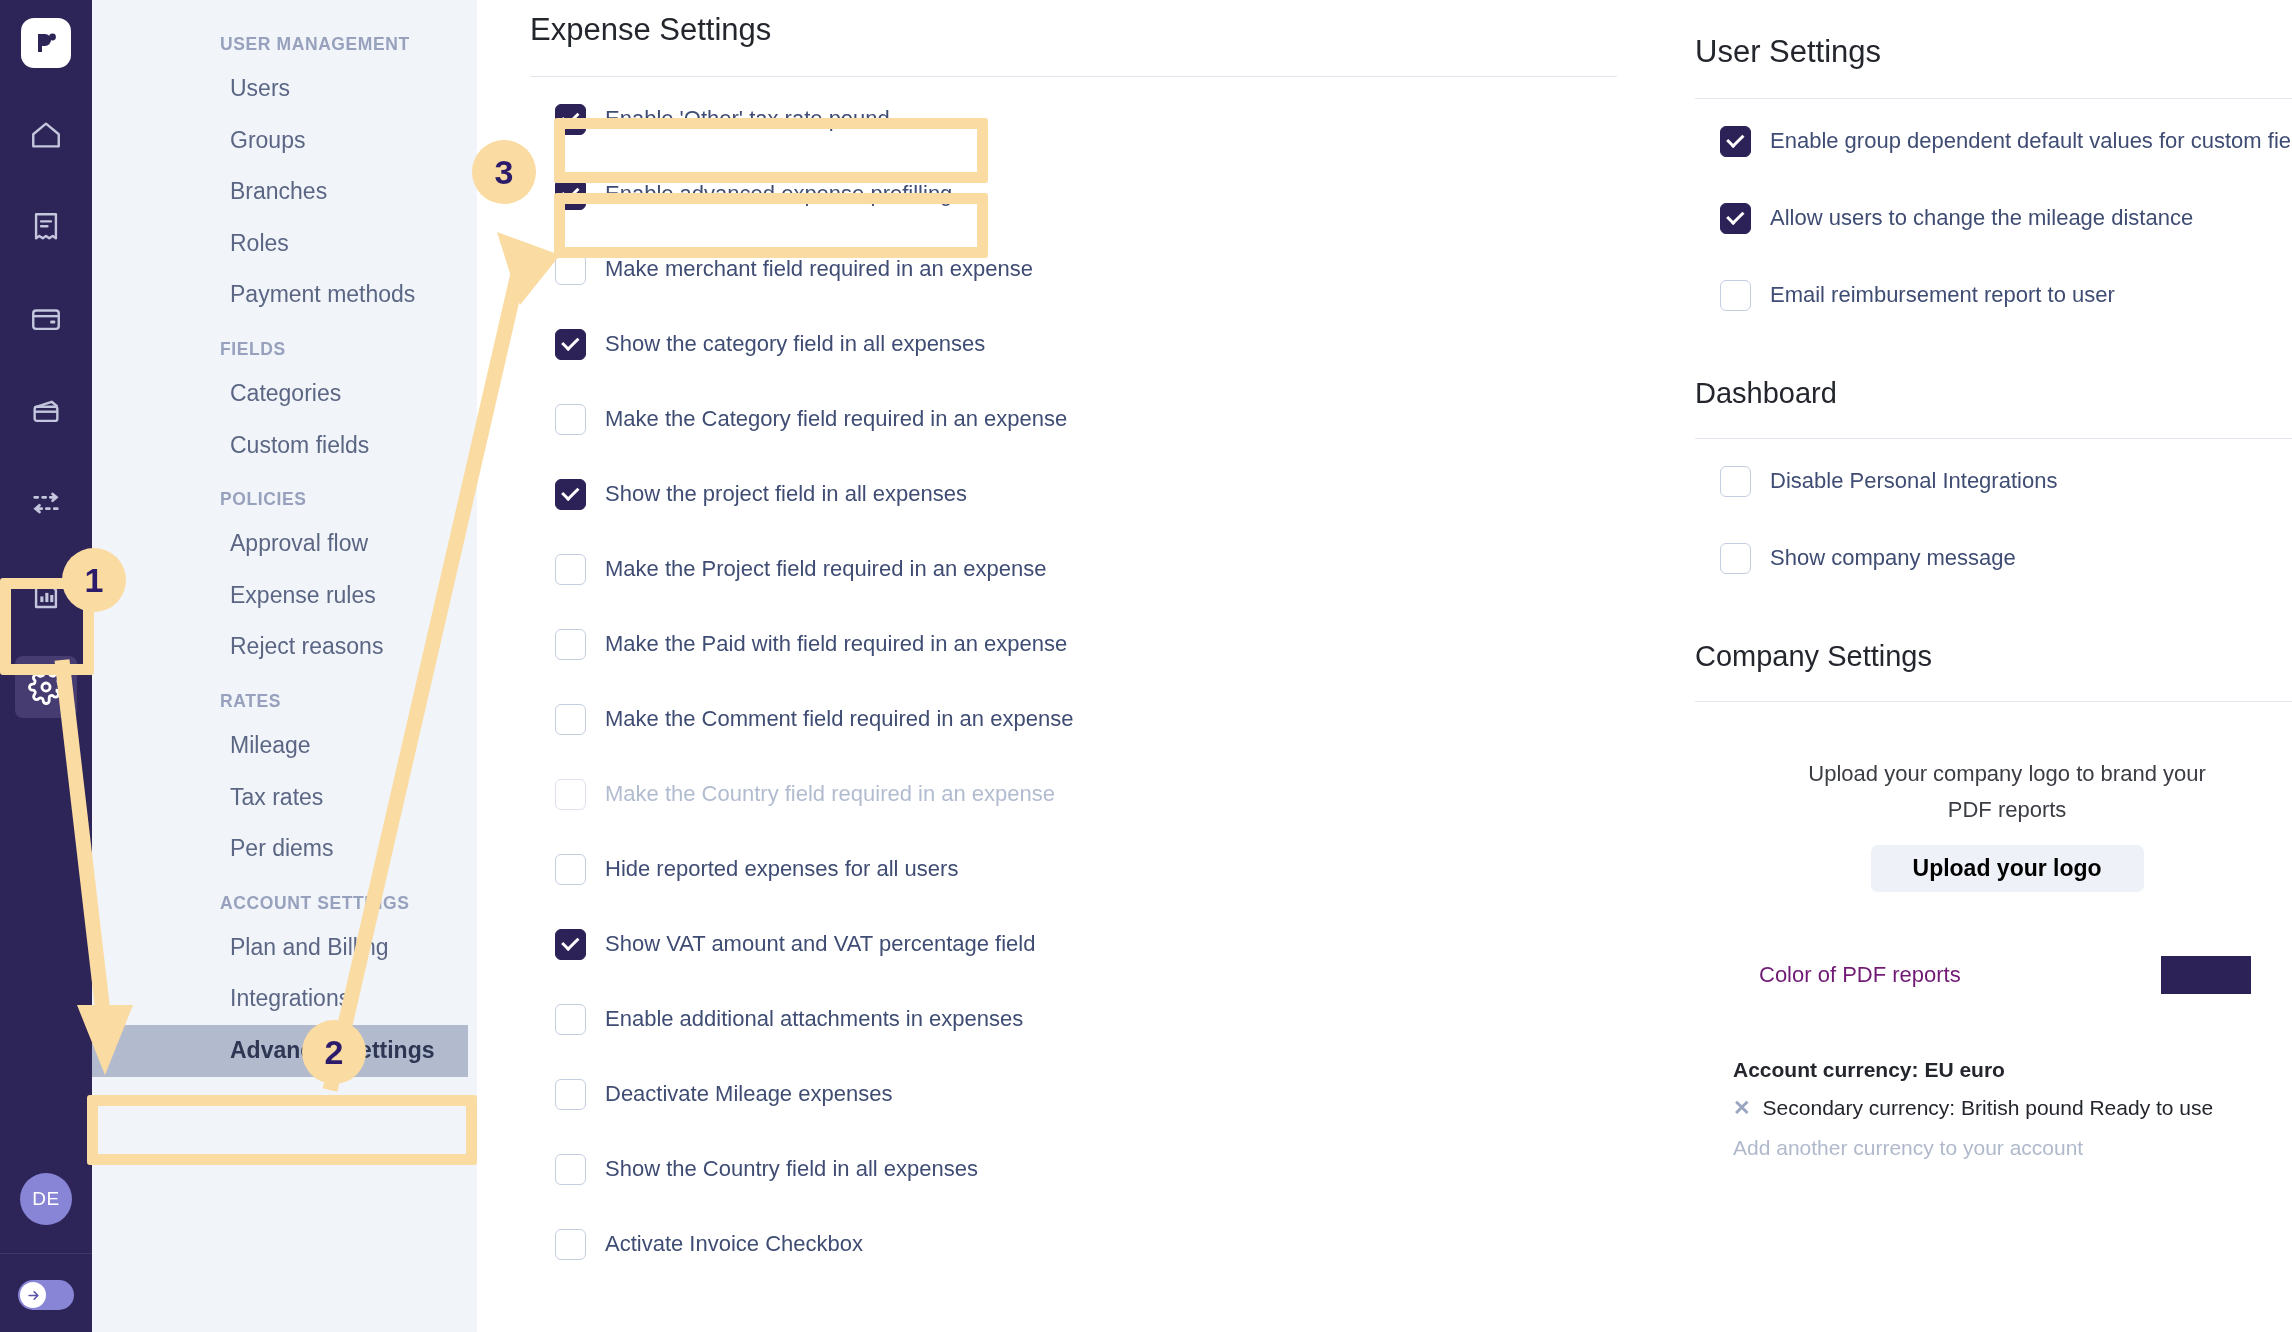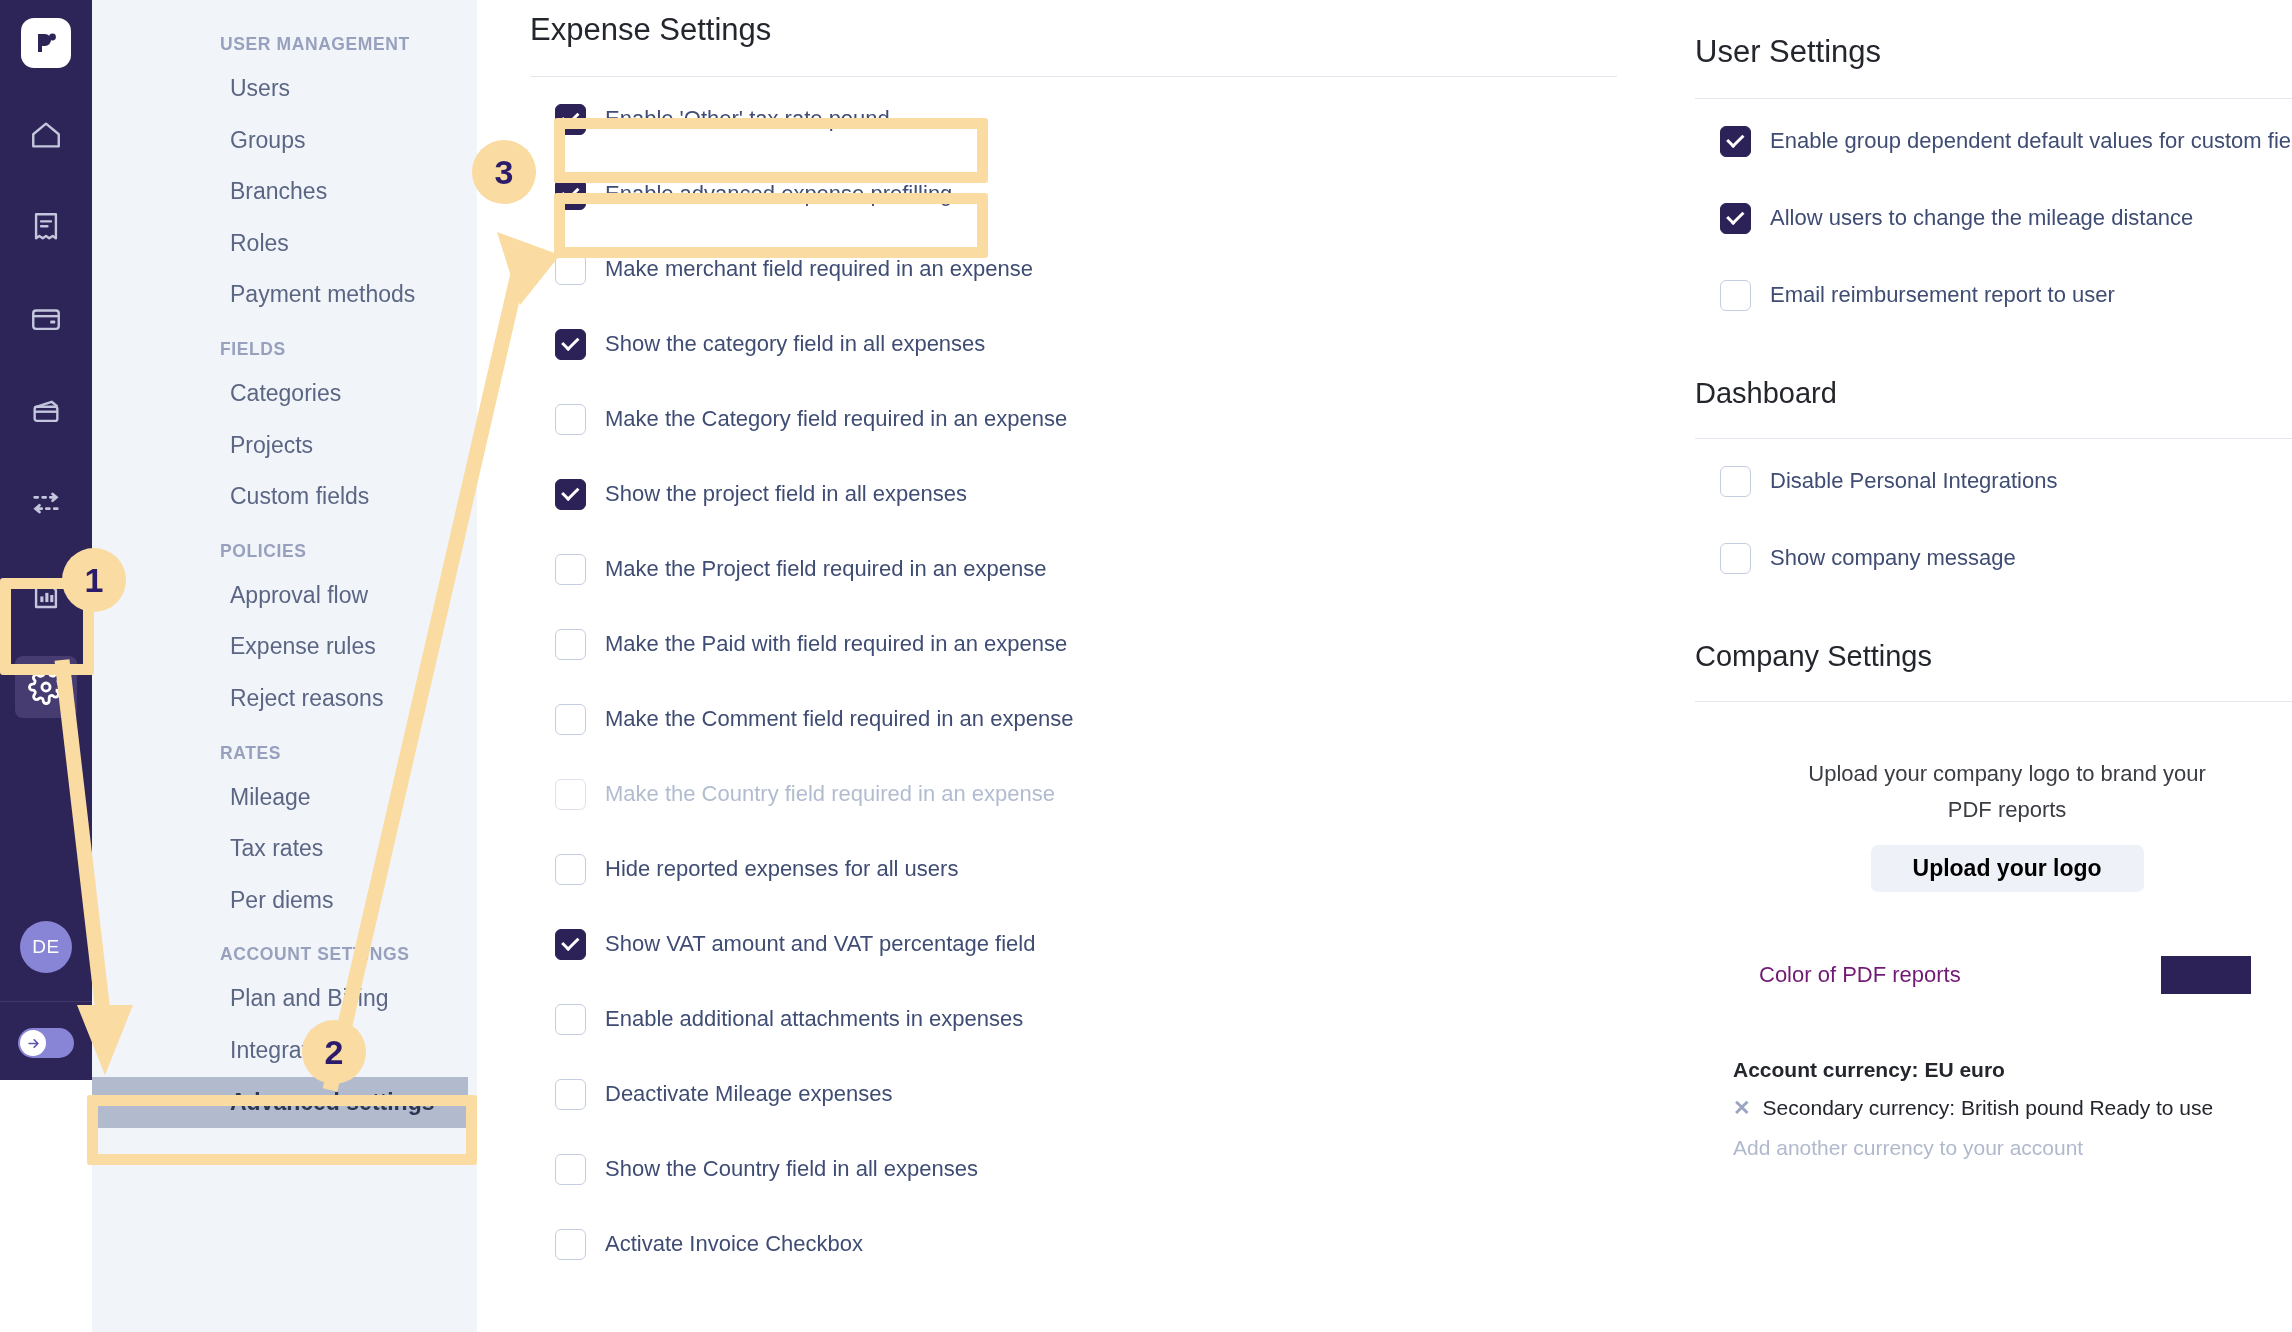--- a/index.html
+++ b/index.html
@@ -6,21 +6,21 @@
   html, body {
     width: 2292px; height: 1332px;
     font-family: "Liberation Sans", sans-serif;
     background: #ffffff;
     overflow: hidden;
   }
   .app { position: relative; width: 2292px; height: 1332px; display: flex; }
 
   
   .rail {
-    width: 92px; height: 1080px;
+    width: 92px; height: 1332px;
     background: #2d2457;
     display: flex; flex-direction: column; align-items: center;
     flex: 0 0 92px;
     position: relative; z-index: 2;
   }
   .rail-logo {
     width: 50px; height: 50px; margin-top: 18px;
     background: #ffffff; border-radius: 13px;
     display: flex; align-items: center; justify-content: center;
   }
@@ -237,21 +237,20 @@
       <div class="nav-group-title first">USER MANAGEMENT</div>
       <div class="nav-item">Users</div>
       <div class="nav-item">Groups</div>
       <div class="nav-item">Branches</div>
       <div class="nav-item">Roles</div>
       <div class="nav-item">Payment methods</div>
     </div>
     <div>
       <div class="nav-group-title">FIELDS</div>
       <div class="nav-item">Categories</div>
-      <div class="nav-item">Projects</div>
       <div class="nav-item">Custom fields</div>
     </div>
     <div>
       <div class="nav-group-title">POLICIES</div>
       <div class="nav-item">Approval flow</div>
       <div class="nav-item">Expense rules</div>
       <div class="nav-item">Reject reasons</div>
     </div>
     <div>
       <div class="nav-group-title">RATES</div>

